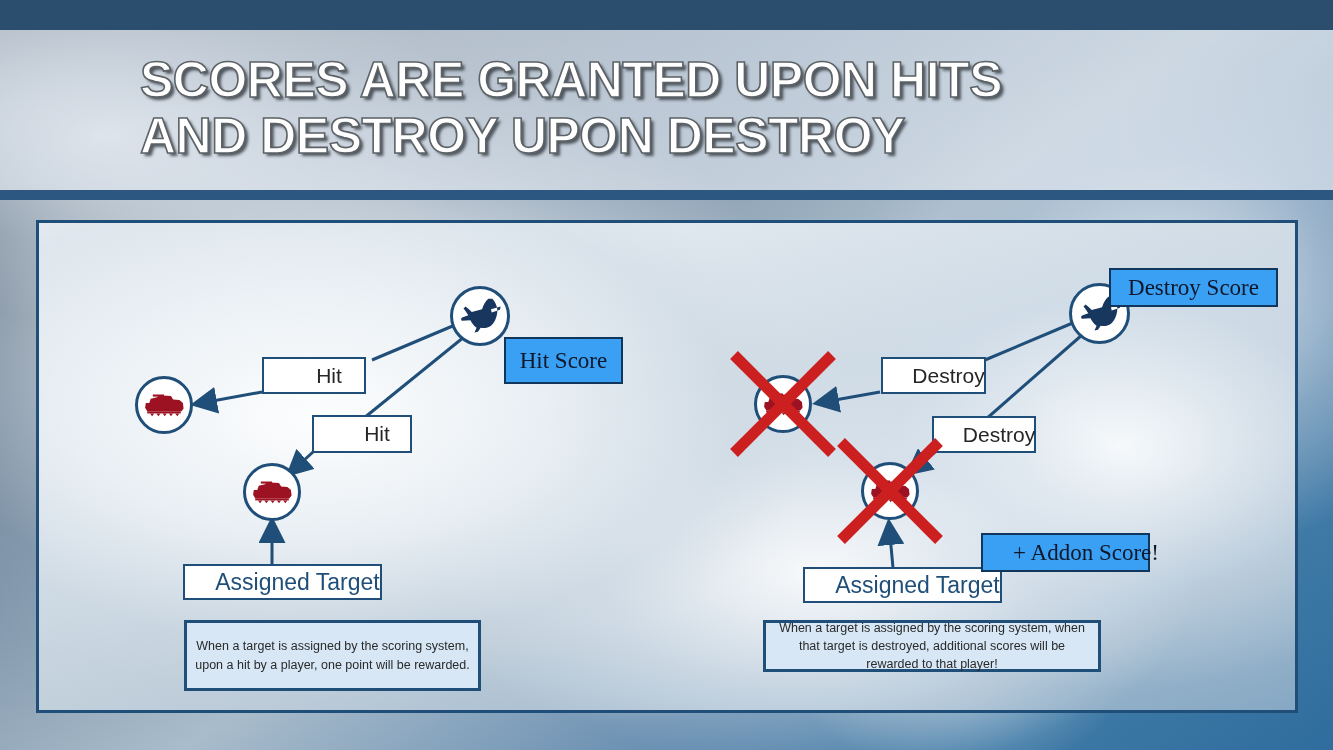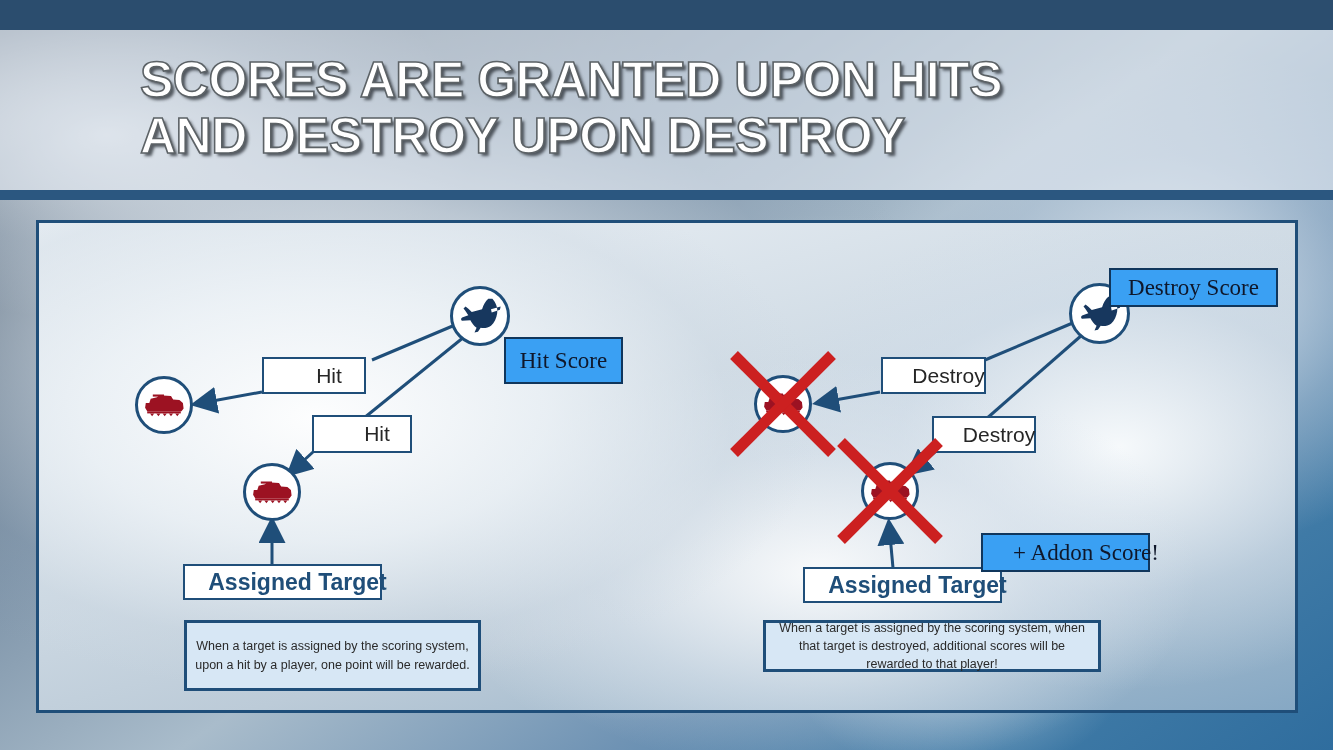--- a/index.html
+++ b/index.html
@@ -95,21 +95,21 @@
     background: #ffffff;
     border: 2px solid #1f4e79;
     display: flex; align-items: center; justify-content: center;
     font-size: 21px;
     color: #262626;
     z-index: 7;
     white-space: nowrap;
     padding-left: 30px;
   }
   .label-box.strong {
-    font-weight: bold;
+    font-weight: normal;
     color: #1f4e79;
     font-size: 23px;
   }
   .badge {
     position: absolute;
     background: #3aa0f3;
     border: 2px solid #10365c;
     display: flex; align-items: center; justify-content: center;
     font-size: 23px;
     color: #0f172a;

